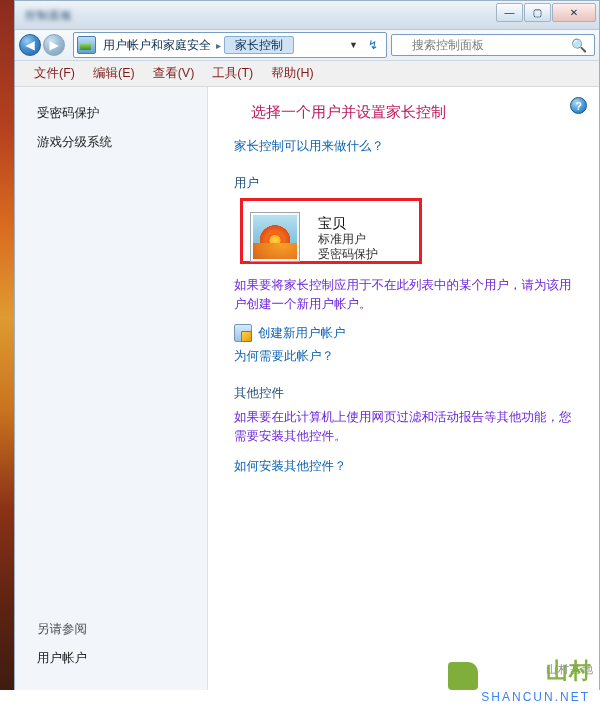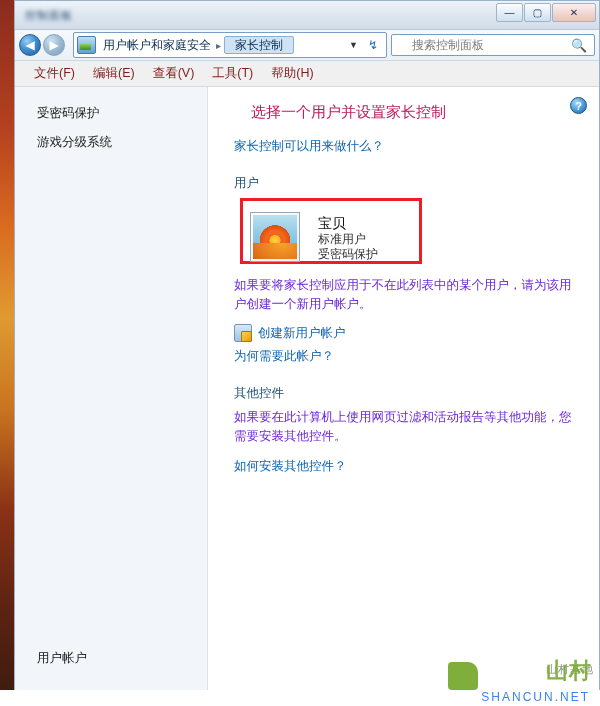--- a/index.html
+++ b/index.html
@@ -433,20 +433,21 @@
     <span class="menu-item">帮助(H)</span>
   </div>
 
   <div class="content">
 
     <div class="sidebar">
       <div class="side-link">受密码保护</div>
       <div class="side-link">游戏分级系统</div>
 
       <div class="side-bottom">
+        <div class="side-head">另请参阅</div>
         <div class="side-link">用户帐户</div>
       </div>
     </div>
 
     <div class="main">
       <div class="help-ico">?</div>
 
       <h1 class="page-title">选择一个用户并设置家长控制</h1>
 
       <a class="link">家长控制可以用来做什么？</a>

